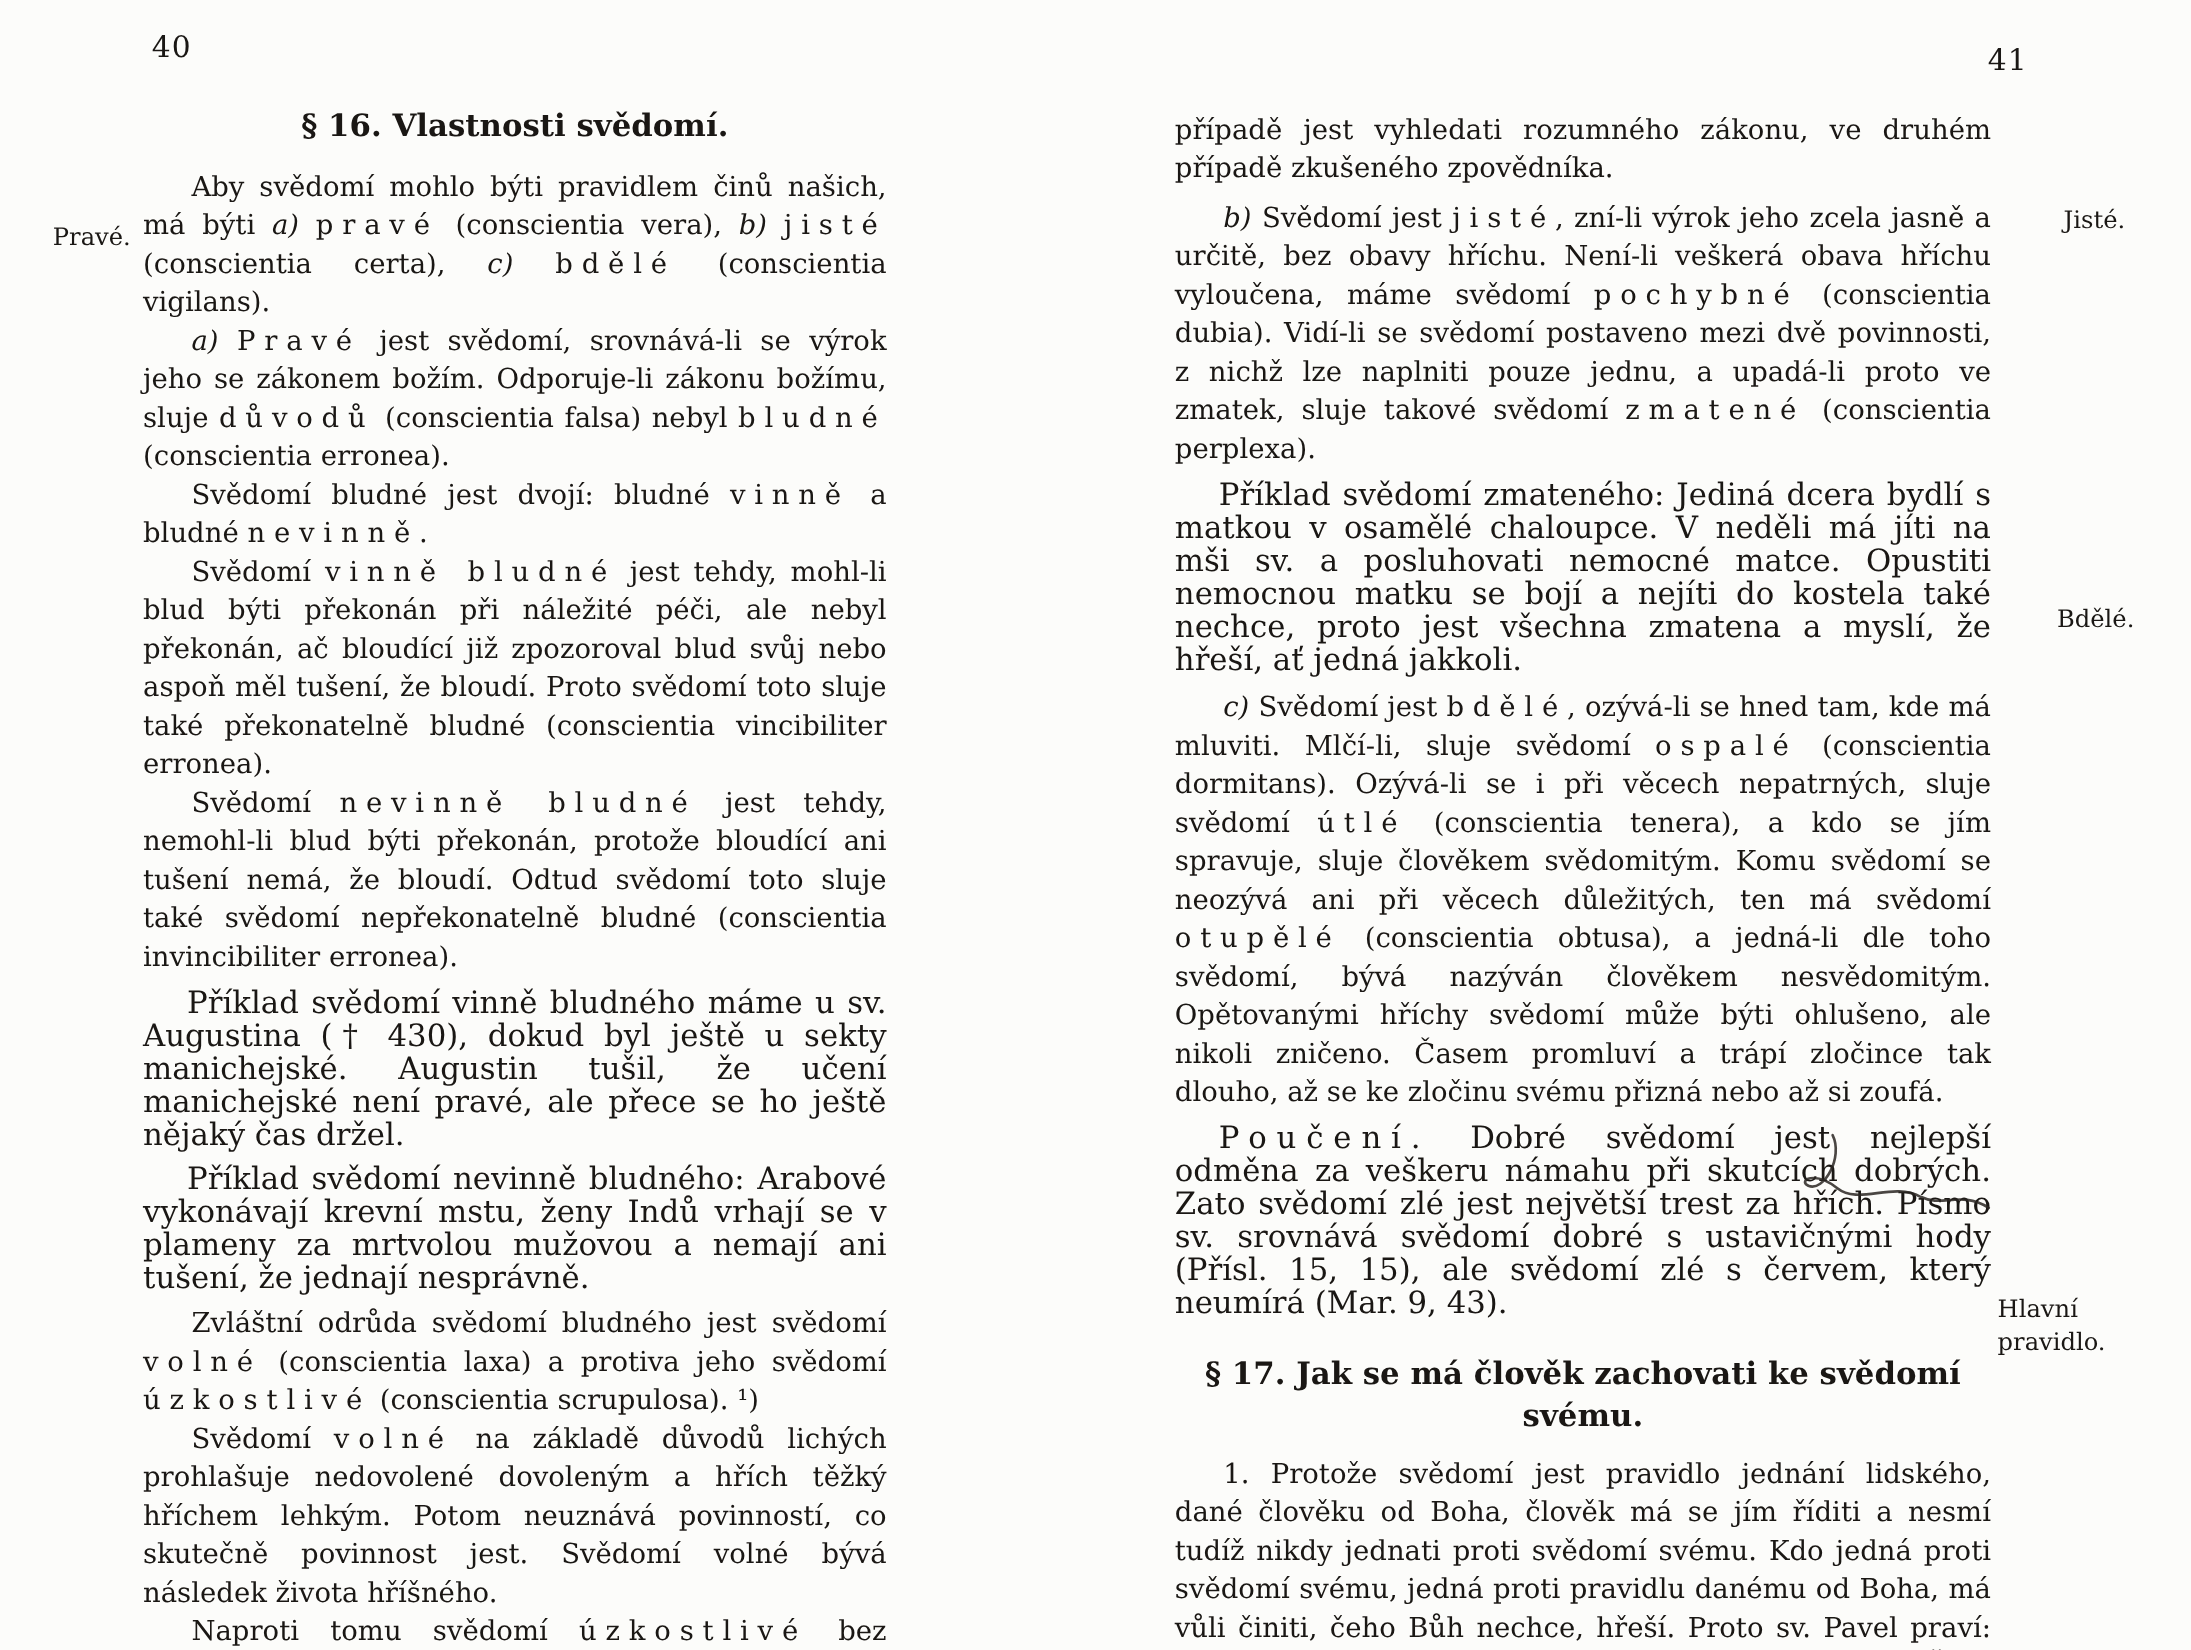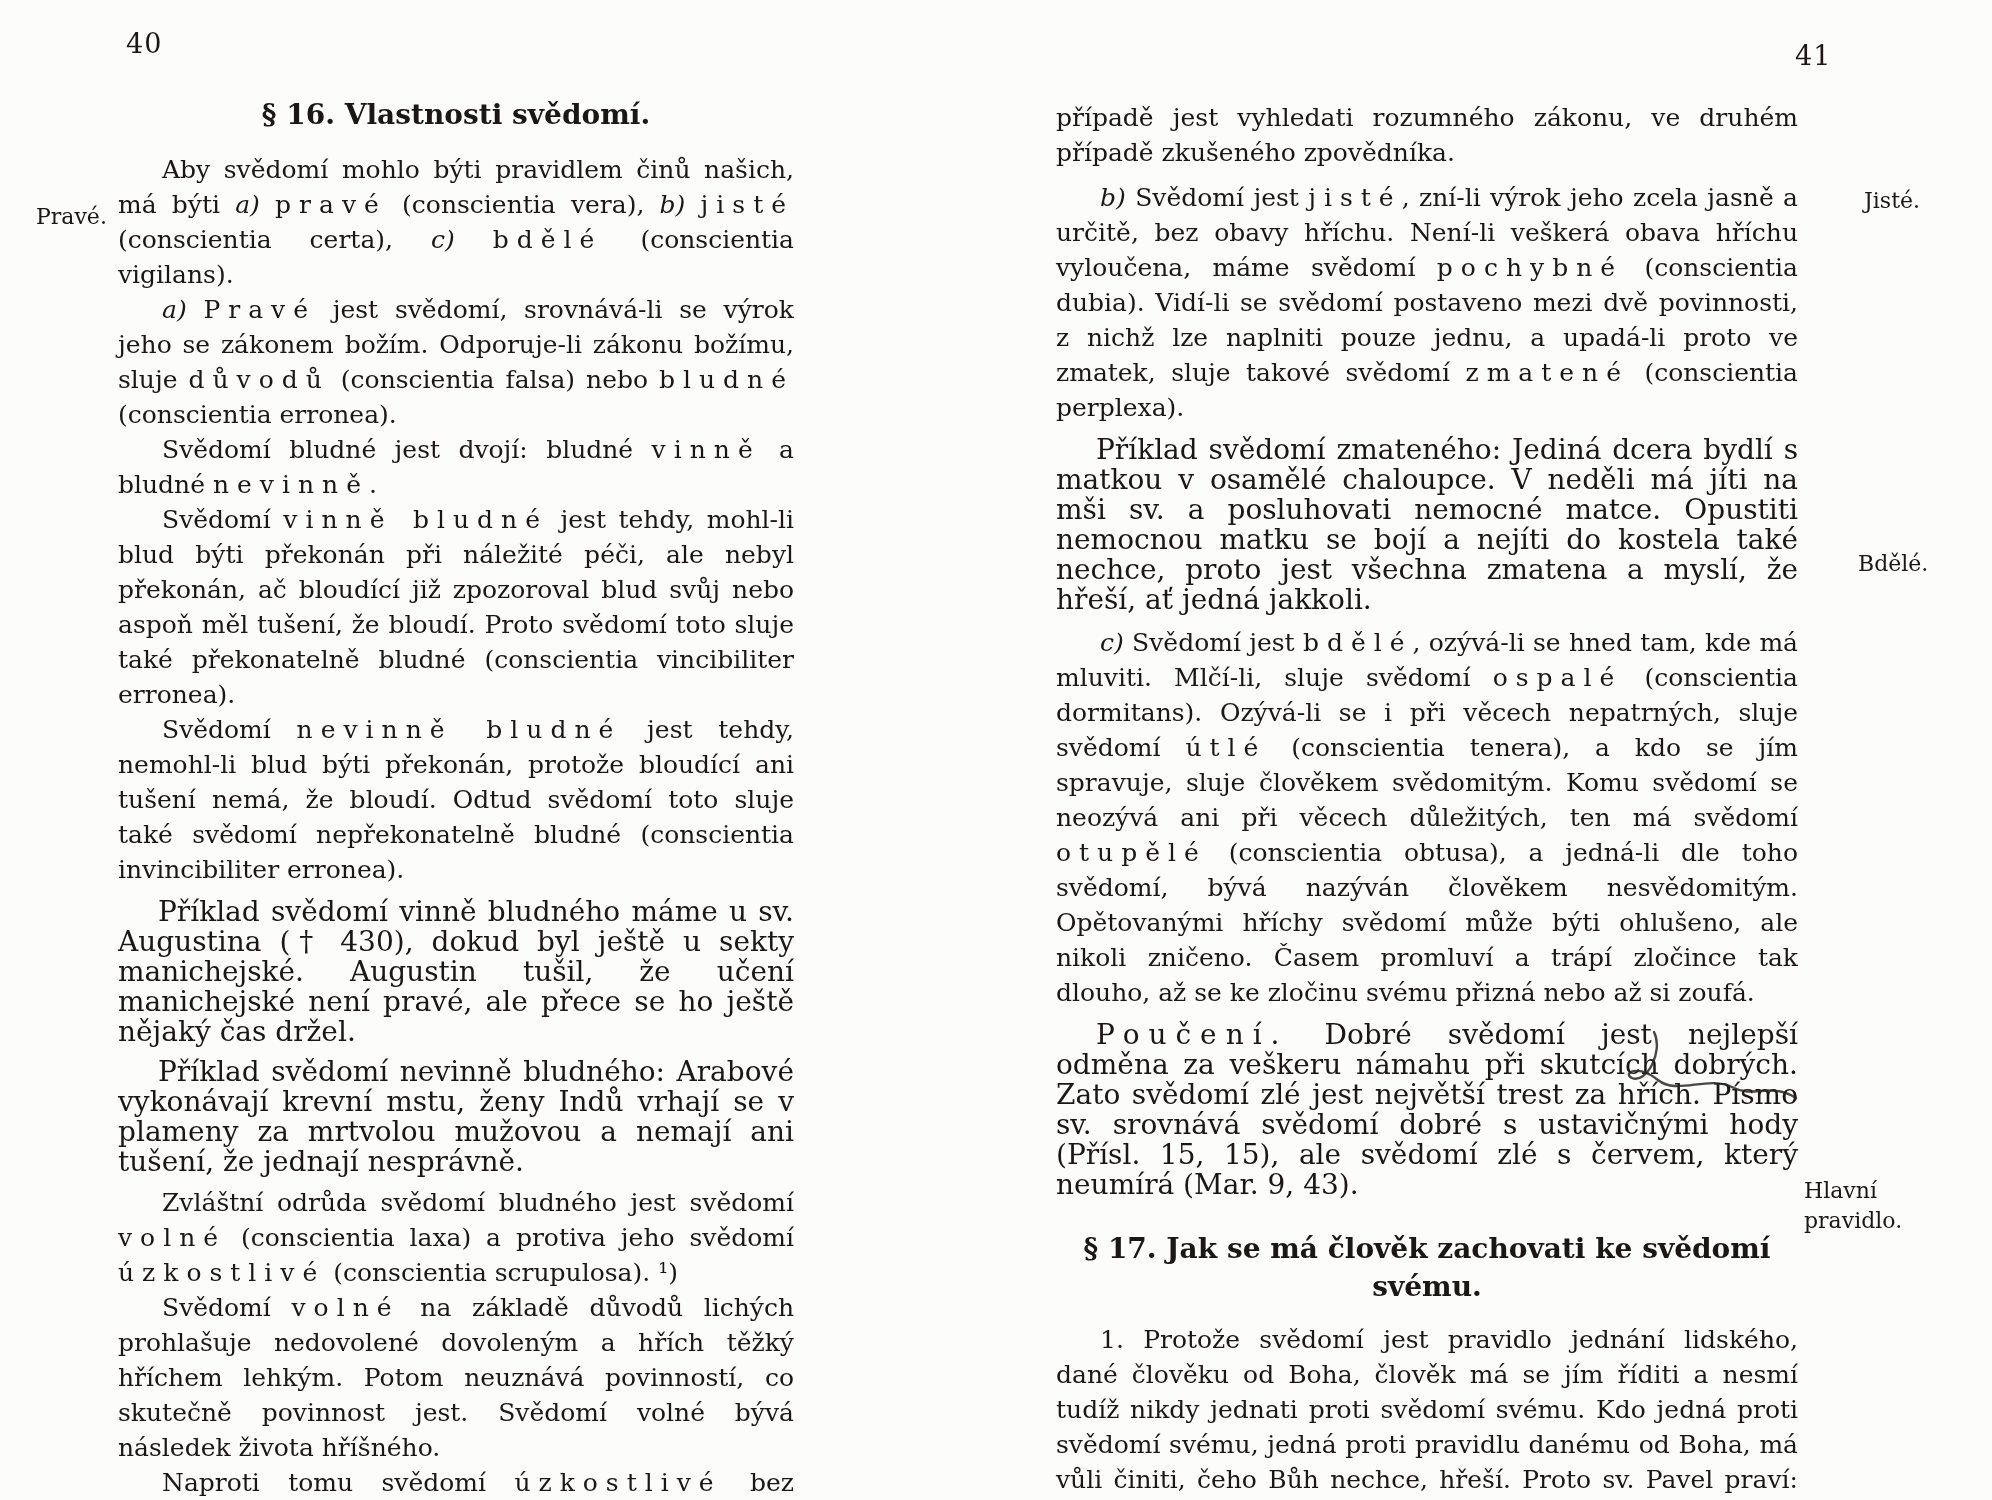--- a/index.html
+++ b/index.html
@@ -7,21 +7,21 @@
     --ink:#1a1714;
   }
   *{margin:0;padding:0;box-sizing:border-box;}
   html,body{width:1992px;height:1500px;overflow:hidden;}
   body{
     background:var(--paper);
     color:var(--ink);
     font-family:"DejaVu Serif","Liberation Serif",serif;
     position:relative;
   }
-  .spread{position:absolute;inset:0;}
+  .spread{position:absolute;inset:0;margin-left:12px;}
   .pagenum{
     position:absolute;
     font-size:27px;
     letter-spacing:1px;
   }
   .pagenum.pn-left{left:126px;top:28px;}
   .pagenum.pn-right{left:1795px;top:40px;}
   .col{
     position:absolute;
     text-align:justify;
@@ -73,21 +73,21 @@
   <div class="pagenum pn-right">41</div>
 
   <div class="margin-note mn-prave">Pravé.</div>
   <div class="margin-note mn-jiste">Jisté.</div>
   <div class="margin-note mn-bdele">Bdělé.</div>
   <div class="margin-note mn-hlavni">Hlavní pravidlo.</div>
 
   <div id="left-col" class="col">
       <div class="block heading"><span>§ 16. Vlastnosti svědomí.</span></div>
       <div class="block para"><span>Aby svědomí mohlo býti pravidlem činů našich, má býti </span><span class="it">a)</span><span> </span><span class="sp">pravé</span><span> (conscientia vera), </span><span class="it">b)</span><span> </span><span class="sp">jisté</span><span> (conscientia certa), </span><span class="it">c)</span><span> </span><span class="sp">bdělé</span><span> (conscientia vigilans).</span></div>
-      <div class="block para"><span class="it">a)</span><span> </span><span class="sp">Pravé</span><span> jest svědomí, srovnává-li se výrok jeho se zákonem božím. Odporuje-li zákonu božímu, sluje </span><span class="sp">důvodů</span><span> (conscientia falsa) nebo </span><span class="sp">bludné</span><span> (conscientia erronea).</span></div>
+      <div class="block para"><span class="it">a)</span><span> </span><span class="sp">Pravé</span><span> jest svědomí, srovnává-li se výrok jeho se zákonem božím. Odporuje-li zákonu božímu, sluje </span><span class="sp">důvodů</span><span> (conscientia falsa) nebyl </span><span class="sp">bludné</span><span> (conscientia erronea).</span></div>
       <div class="block para"><span>Svědomí bludné jest dvojí: bludné </span><span class="sp">vinně</span><span> a bludné </span><span class="sp">nevinně</span><span>.</span></div>
       <div class="block para"><span>Svědomí </span><span class="sp">vinně bludné</span><span> jest tehdy, mohl-li blud býti překonán při náležité péči, ale nebyl překonán, ač bloudící již zpozoroval blud svůj nebo aspoň měl tušení, že bloudí. Proto svědomí toto sluje také překonatelně bludné (conscientia vincibiliter erronea).</span></div>
       <div class="block para"><span>Svědomí </span><span class="sp">nevinně bludné</span><span> jest tehdy, nemohl-li blud býti překonán, protože bloudící ani tušení nemá, že bloudí. Odtud svědomí toto sluje také svědomí nepřekonatelně bludné (conscientia invincibiliter erronea).</span></div>
       <div class="block small"><span>Příklad svědomí vinně bludného máme u sv. Augustina († 430), dokud byl ještě u sekty manichejské. Augustin tušil, že učení manichejské není pravé, ale přece se ho ještě nějaký čas držel.</span></div>
       <div class="block small"><span>Příklad svědomí nevinně bludného: Arabové vykonávají krevní mstu, ženy Indů vrhají se v plameny za mrtvolou mužovou a nemají ani tušení, že jednají nesprávně.</span></div>
       <div class="block para"><span>Zvláštní odrůda svědomí bludného jest svědomí </span><span class="sp">volné</span><span> (conscientia laxa) a protiva jeho svědomí </span><span class="sp">úzkostlivé</span><span> (conscientia scrupulosa). ¹)</span></div>
       <div class="block para"><span>Svědomí </span><span class="sp">volné</span><span> na základě důvodů lichých prohlašuje nedovolené dovoleným a hřích těžký hříchem lehkým. Potom neuznává povinností, co skutečně povinnost jest. Svědomí volné bývá následek života hříšného.</span></div>
       <div class="block para"><span>Naproti tomu svědomí </span><span class="sp">úzkostlivé</span><span> bez příčiny nebo z příčiny liché pokládá dovolené za nedovolené a hřích lehký za hřích těžký. Svědomí toto bývá následek buď choroby tělesné nebo jakési sklíčenosti duchovní. V prvním</span></div>
     </div>
   <div id="right-col" class="col">

